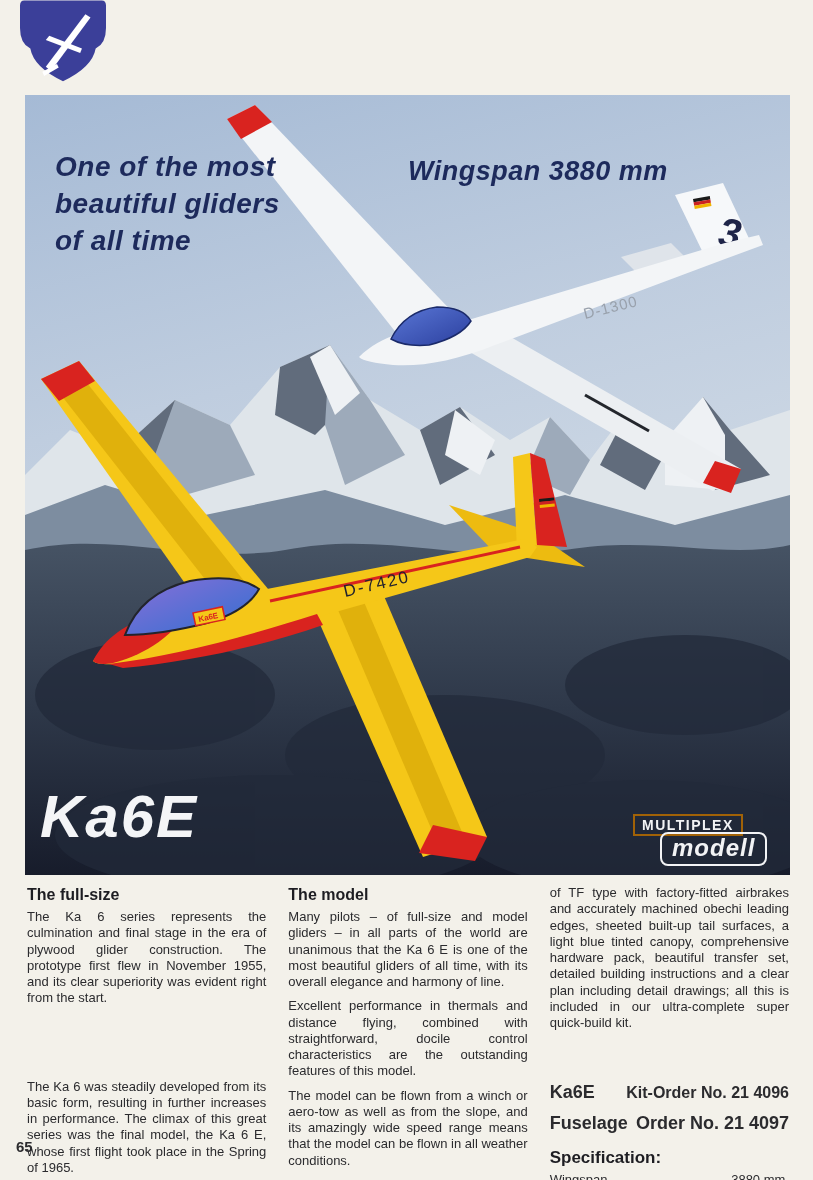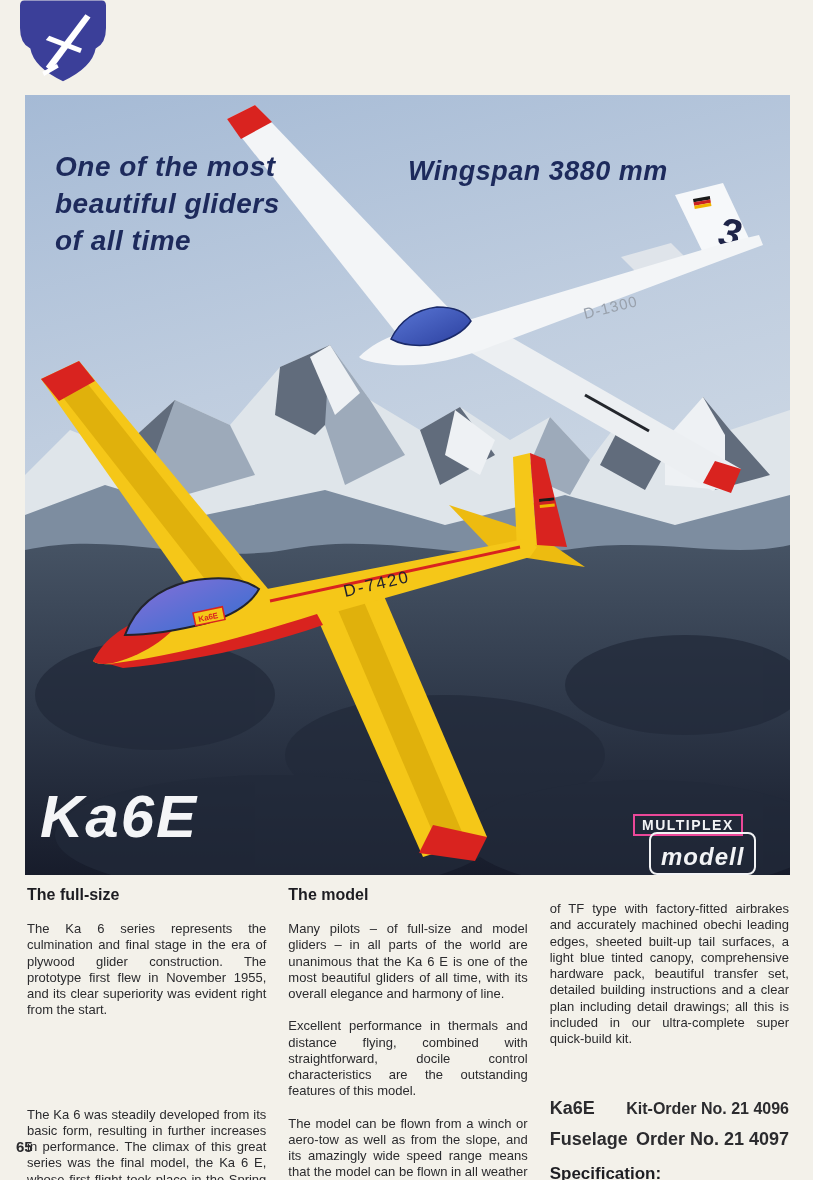--- a/index.html
+++ b/index.html
@@ -22,35 +22,35 @@
   .wingspan{
     position:absolute;left:408px;top:156px;
     font-size:27px;font-weight:bold;font-style:italic;color:#1d2a5c;letter-spacing:.5px;
   }
   .model-title{
     position:absolute;left:40px;top:782px;
     font-size:60px;font-weight:bold;font-style:italic;color:#f4f5f7;letter-spacing:2px;
   }
   .brand{position:absolute;left:633px;top:814px;width:158px;}
   .brand .bx1{
-    display:inline-block;border:2px solid #ec4899;padding:1px 7px;
+    display:inline-block;border:2px solid #a16207;padding:1px 7px;
     color:#f2f3f5;font-weight:bold;font-size:14px;letter-spacing:1.5px;
   }
   .brand .bx2{
     display:inline-block;border:2px solid #f2f3f5;border-radius:8px;
-    margin:-4px 0 0 16px;padding:9px 10px 2px 10px;
+    margin:-4px 0 0 27px;padding:0 10px 2px 10px;
     color:#f2f3f5;font-weight:bold;font-style:italic;font-size:24px;letter-spacing:1px;
   }
   
   .columns{
     position:absolute;left:27px;top:885px;width:762px;
     display:flex;gap:22px;
   }
   .col{width:240px;font-size:13px;line-height:1.25;}
-  .col p{margin:16px 0 8px 0;text-align:justify;}
+  .col p{margin:0 0 8px 0;text-align:justify;}
   .col h3{margin:0 0 4px 0;font-size:16px;color:#1d1d22;}
   .spacer{height:64px;}
   .kitrow{display:flex;justify-content:space-between;align-items:baseline;
     font-weight:bold;margin:6px 0 8px 0;}
   .kitrow .kname{font-size:18px;}
   .kitrow .korder{font-size:16px;margin-top:44px;}
   .orow{display:flex;justify-content:space-between;font-weight:bold;font-size:18px;line-height:1.3;}
   .spec-h{font-size:17px;font-weight:bold;margin:12px 0 4px 0;color:#1d1d22;}
   .srow{display:flex;justify-content:space-between;font-size:13px;line-height:1.3;gap:12px;}
   .pagenum{position:absolute;left:16px;top:1138px;font-size:15px;font-weight:bold;}

